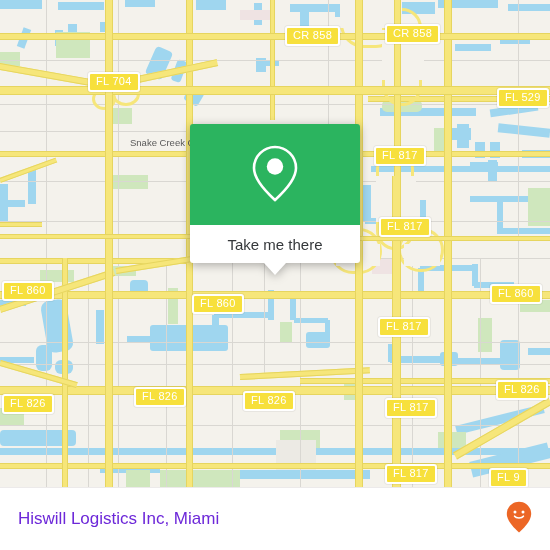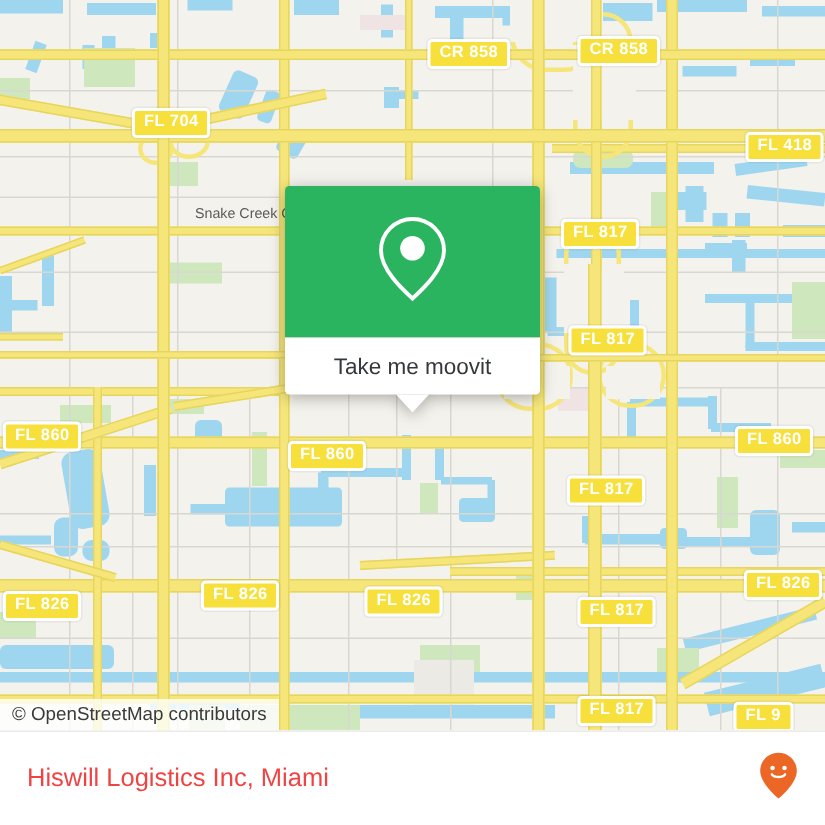--- a/index.html
+++ b/index.html
@@ -27,21 +27,21 @@
   .ramp{position:absolute;border:3px solid #f6e67a;background:transparent;box-sizing:border-box;}
 
   
   .shield{
     position:absolute;
     background:#f7e03c;
     border:2px solid #ffffff;
     border-radius:3px;
     color:#ffffff;
     font-size:11px;
-    font-weight:bold;
+    font-weight:normal;
     letter-spacing:.3px;
     padding:1px 6px 2px 6px;
     line-height:13px;
     white-space:nowrap;
     box-shadow:0 0 0 1px rgba(0,0,0,.05);
     font-family:"Liberation Sans", sans-serif;
   }
   .placelbl{
     position:absolute;
     color:#5a5a5a;
@@ -78,21 +78,21 @@
     background:rgba(255,255,255,.80);
     color:#3a3a3a;font-size:12.5px;
     font-family:"Liberation Sans", sans-serif;
   }
   .footer{
     position:absolute;left:0;bottom:0;width:550px;height:63px;
     background:#ffffff;border-top:1px solid #eceaea;
     display:flex;align-items:center;justify-content:space-between;
     padding:0 18px;box-sizing:border-box;
   }
-  .footer-title{color:#ef4444;font-size:17px;font-family:"Liberation Sans", sans-serif;}
+  .footer-title{color:#6d28d9;font-size:17px;font-family:"Liberation Sans", sans-serif;}
   .brand{display:flex;align-items:center;gap:5px;}
   .brand-text{color:#1d1d1d;font-size:27px;font-weight:bold;letter-spacing:-.6px;
     font-family:"Liberation Sans", sans-serif;}
 </style>
 </head>
 <body>
 
 <div id="root">
 
   <div class="map">
@@ -277,21 +277,21 @@
     <div class="rd" style="left:0;top:86px;width:550px;height:9px;"></div>
     <div class="rdv" style="left:105px;top:0;width:8px;height:487px;"></div>
     <div class="rd" style="left:0;top:234px;width:360px;height:5px;"></div>
     <div class="rd" style="left:360px;top:236px;width:190px;height:5px;"></div>
 
     <div class="placelbl" style="left:130px;top:137px;">Snake Creek Can</div>
 
     <div class="shield" style="left:285px;top:26px;">CR 858</div>
     <div class="shield" style="left:385px;top:24px;">CR 858</div>
     <div class="shield" style="left:88px;top:72px;">FL 704</div>
-    <div class="shield" style="left:497px;top:88px;">FL 418</div>
+    <div class="shield" style="left:497px;top:88px;">FL 529</div>
     <div class="shield" style="left:374px;top:146px;">FL 817</div>
     <div class="shield" style="left:379px;top:217px;">FL 817</div>
     <div class="shield" style="left:2px;top:281px;">FL 860</div>
     <div class="shield" style="left:192px;top:294px;">FL 860</div>
     <div class="shield" style="left:490px;top:284px;">FL 860</div>
     <div class="shield" style="left:378px;top:317px;">FL 817</div>
     <div class="shield" style="left:2px;top:394px;">FL 826</div>
     <div class="shield" style="left:134px;top:387px;">FL 826</div>
     <div class="shield" style="left:243px;top:391px;">FL 826</div>
     <div class="shield" style="left:496px;top:380px;">FL 826</div>
@@ -301,27 +301,26 @@
 
     <div class="popup">
       <div class="popup-head">
         <span>
           <svg width="52" height="62" viewBox="0 0 52 62" fill="none" aria-hidden="true">
             <path d="M26 5 C14.4 5 5 14.4 5 26 C5 39 20 52.5 26 58 C32 52.5 47 39 47 26 C47 14.4 37.6 5 26 5 Z" stroke="#ffffff" stroke-width="2.6" fill="none"></path>
             <circle cx="26" cy="24.5" r="8.2" fill="#ffffff"></circle>
           </svg>
         </span>
       </div>
-      <div class="popup-foot">Take me moovit</div>
+      <div class="popup-foot">Take me there</div>
       <div class="popup-tail"></div>
     </div>
 
   </div>
 
-  <div class="attrib">© OpenStreetMap contributors</div>
 
   <div class="footer">
     <div class="footer-title">Hiswill Logistics Inc, Miami</div>
     <div class="brand">
       <span>
         <svg width="26" height="32" viewBox="0 0 26 32" aria-hidden="true">
           <path d="M13 0.8 C6.2 0.8 0.8 6.2 0.8 13 C0.8 20.4 10 29 13 31.4 C16 29 25.2 20.4 25.2 13 C25.2 6.2 19.8 0.8 13 0.8 Z" fill="#ec6625"></path>
           <circle cx="9" cy="11" r="1.5" fill="#ffffff"></circle>
           <circle cx="17" cy="11" r="1.5" fill="#ffffff"></circle>
           <path d="M8.6 15.2 C10.2 17.6 15.8 17.6 17.4 15.2" stroke="#ffffff" stroke-width="1.6" fill="none" stroke-linecap="round"></path>

